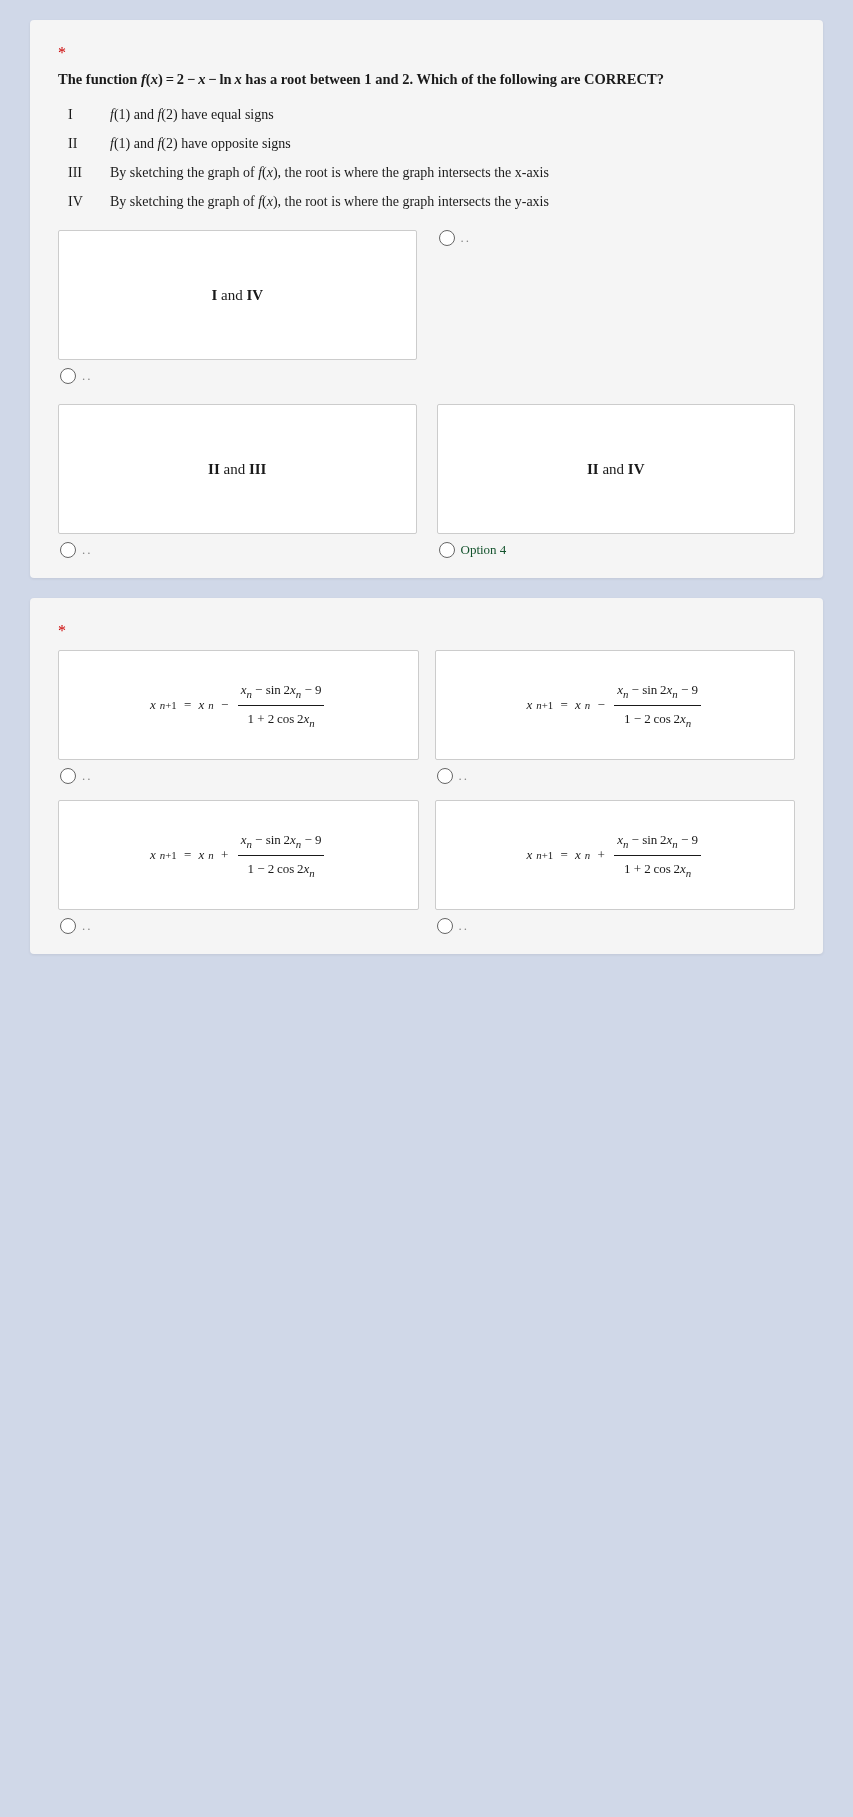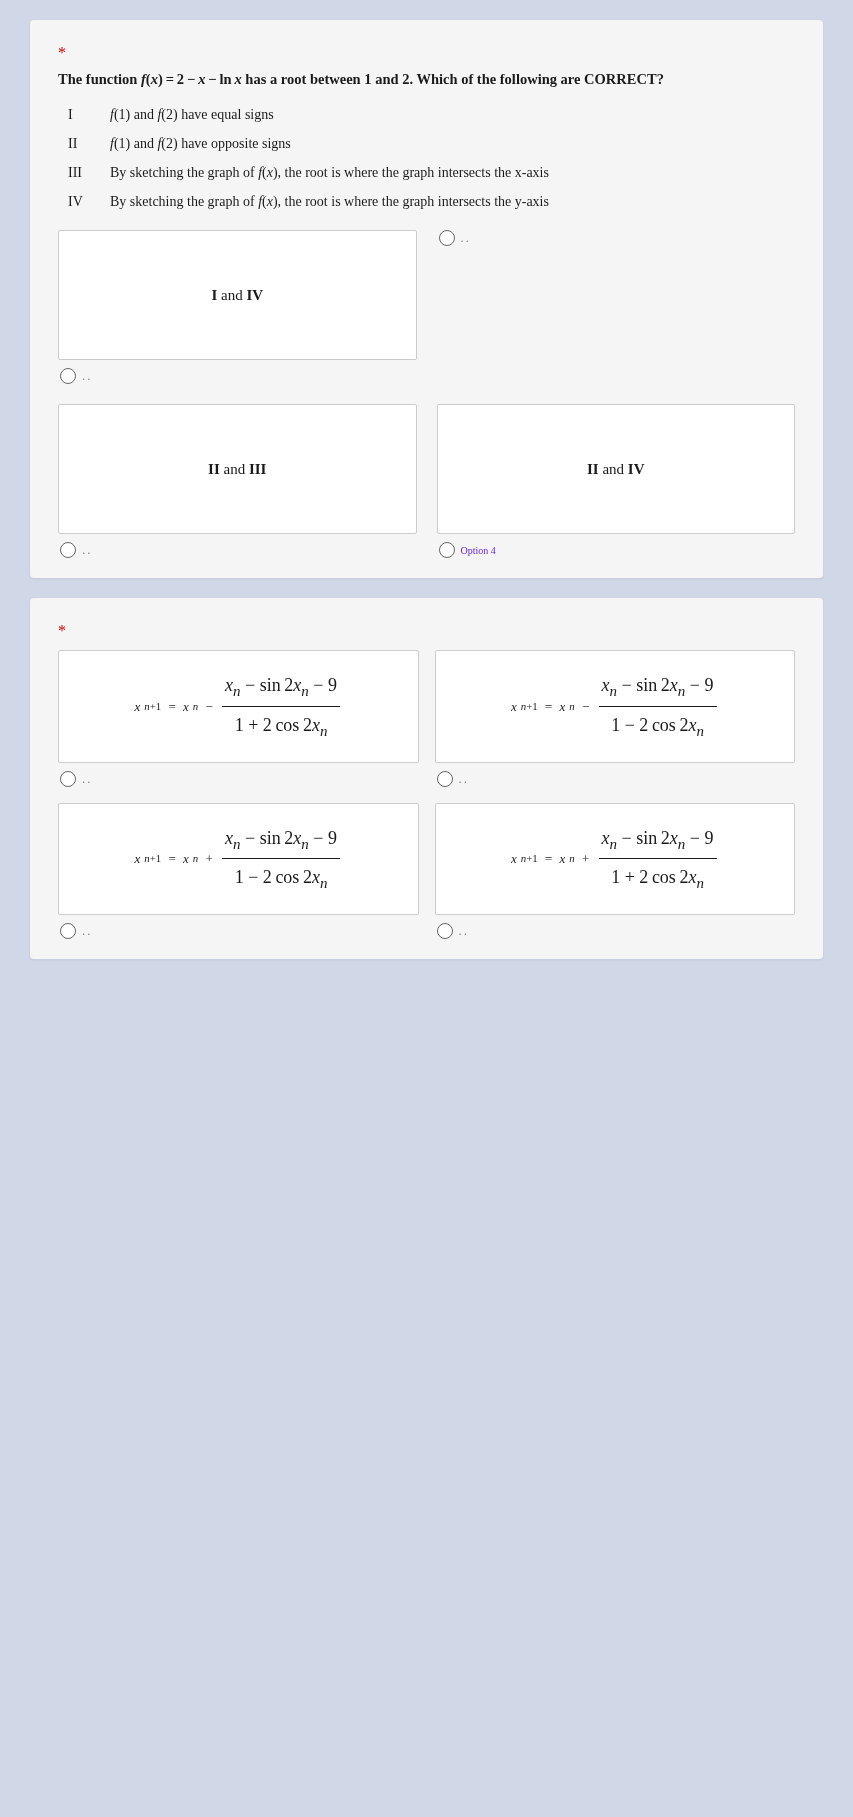--- a/index.html
+++ b/index.html
@@ -98,21 +98,21 @@
     .radio-dots {
       font-size: 13px;
       color: #888;
       letter-spacing: 2px;
     }
     .fraction {
       display: inline-flex;
       flex-direction: column;
       align-items: center;
       vertical-align: middle;
-      font-size: 18px;
+      font-size: 13px;
       margin: 0 2px;
     }
     .frac-num {
       border-bottom: 1px solid #1a1a1a;
       padding: 0 3px;
       text-align: center;
     }
     .frac-den {
       padding: 0 3px;
     }
@@ -199,21 +199,21 @@
           <span class="radio-dots">..</span>
         </div>
       </div>
 
       <div class="answer-option">
         <div class="answer-box">
           <span><strong>II</strong> and <strong>IV</strong></span>
         </div>
         <div class="radio-row">
           <span class="radio-circle"></span>
-          <span class="radio-label-4" style="font-size:10px; color:#6d28d9;">Option 4</span>
+          <span class="radio-label-4" style="font-size:13px; color:#14532d;">Option 4</span>
         </div>
       </div>
     </div>
   </div>
 
   <div class="question-card">
     <span class="star">*</span>
 
     <div class="newton-grid">
 

